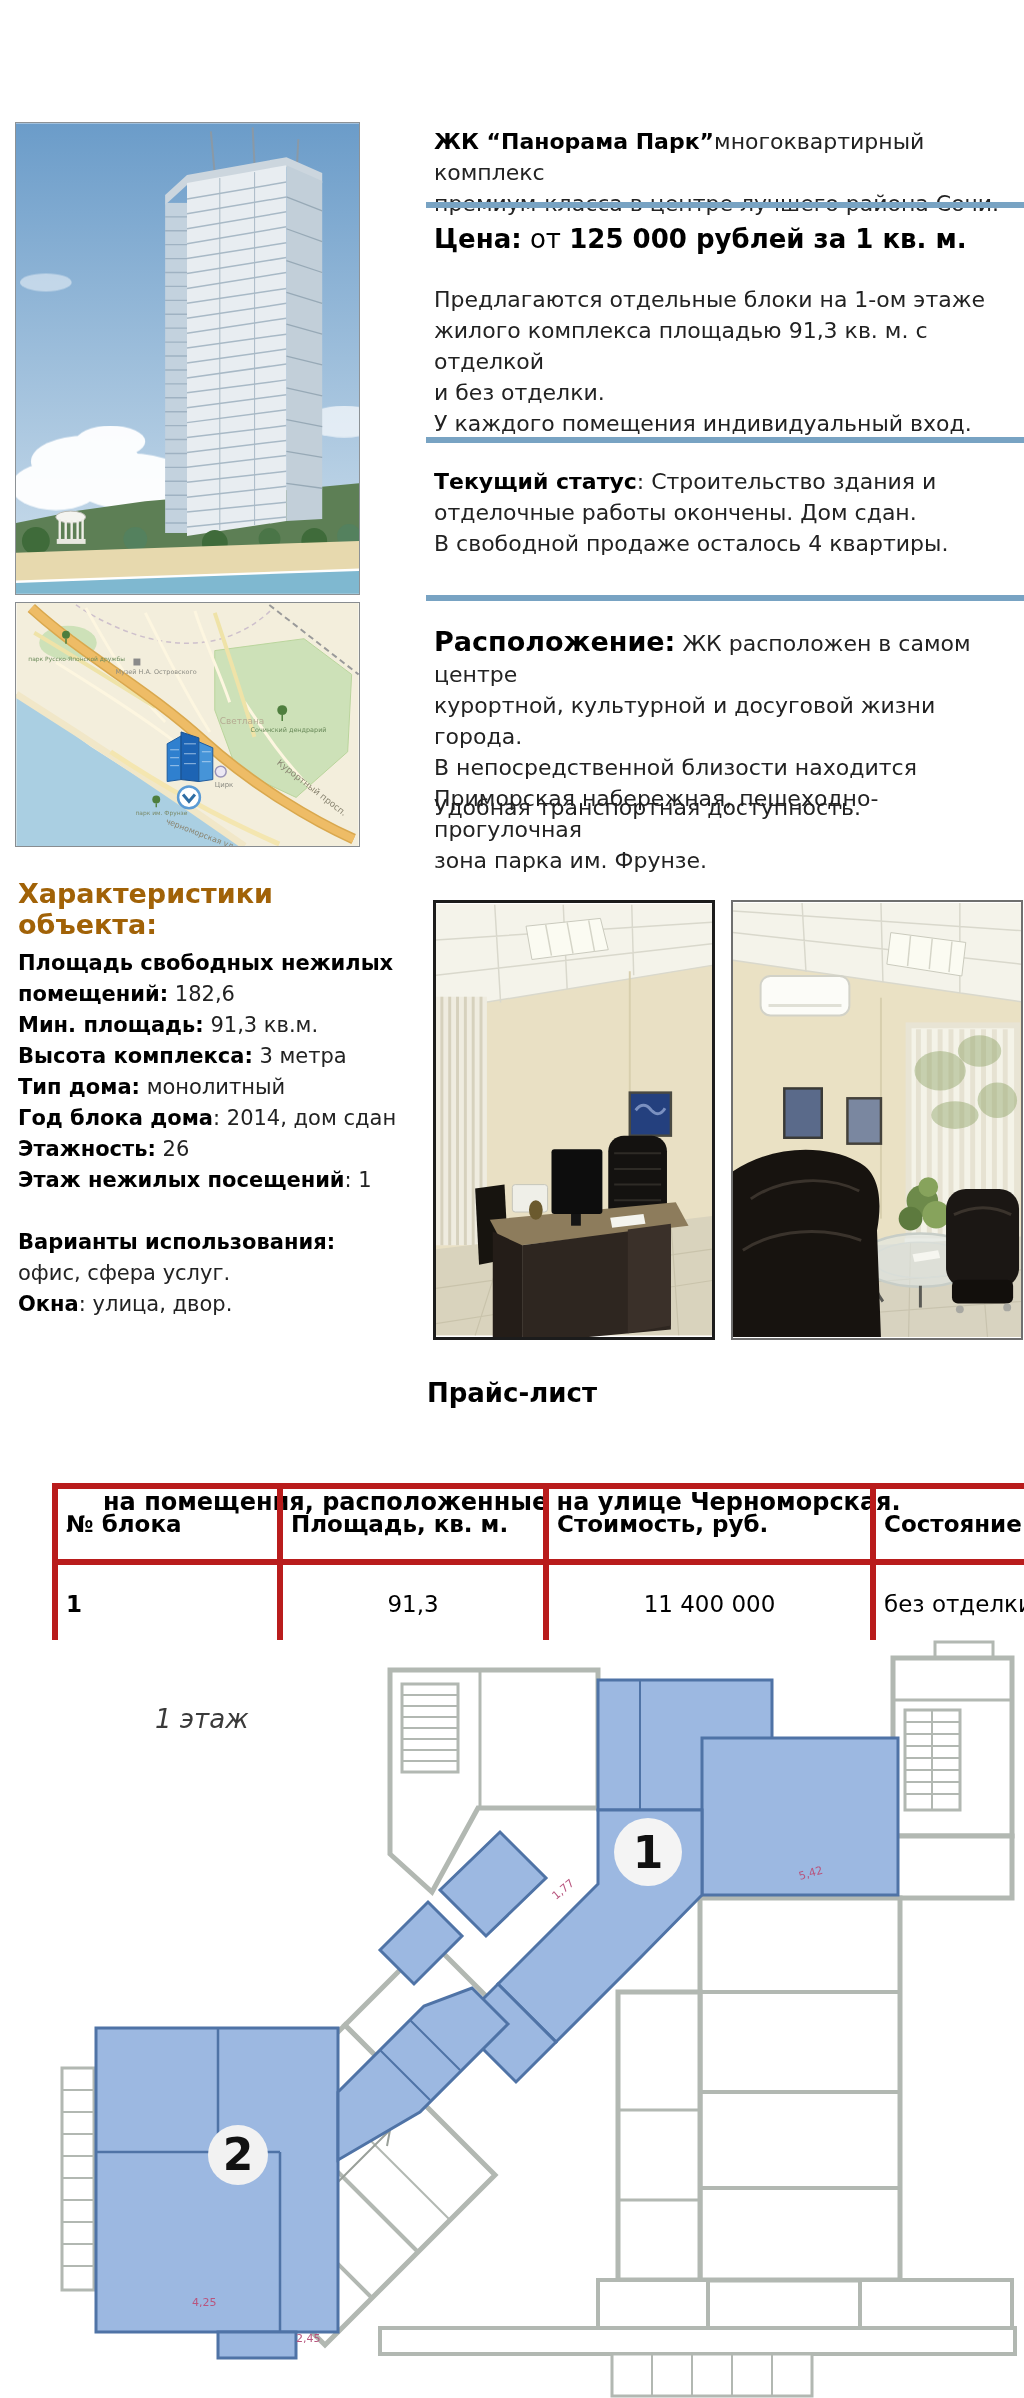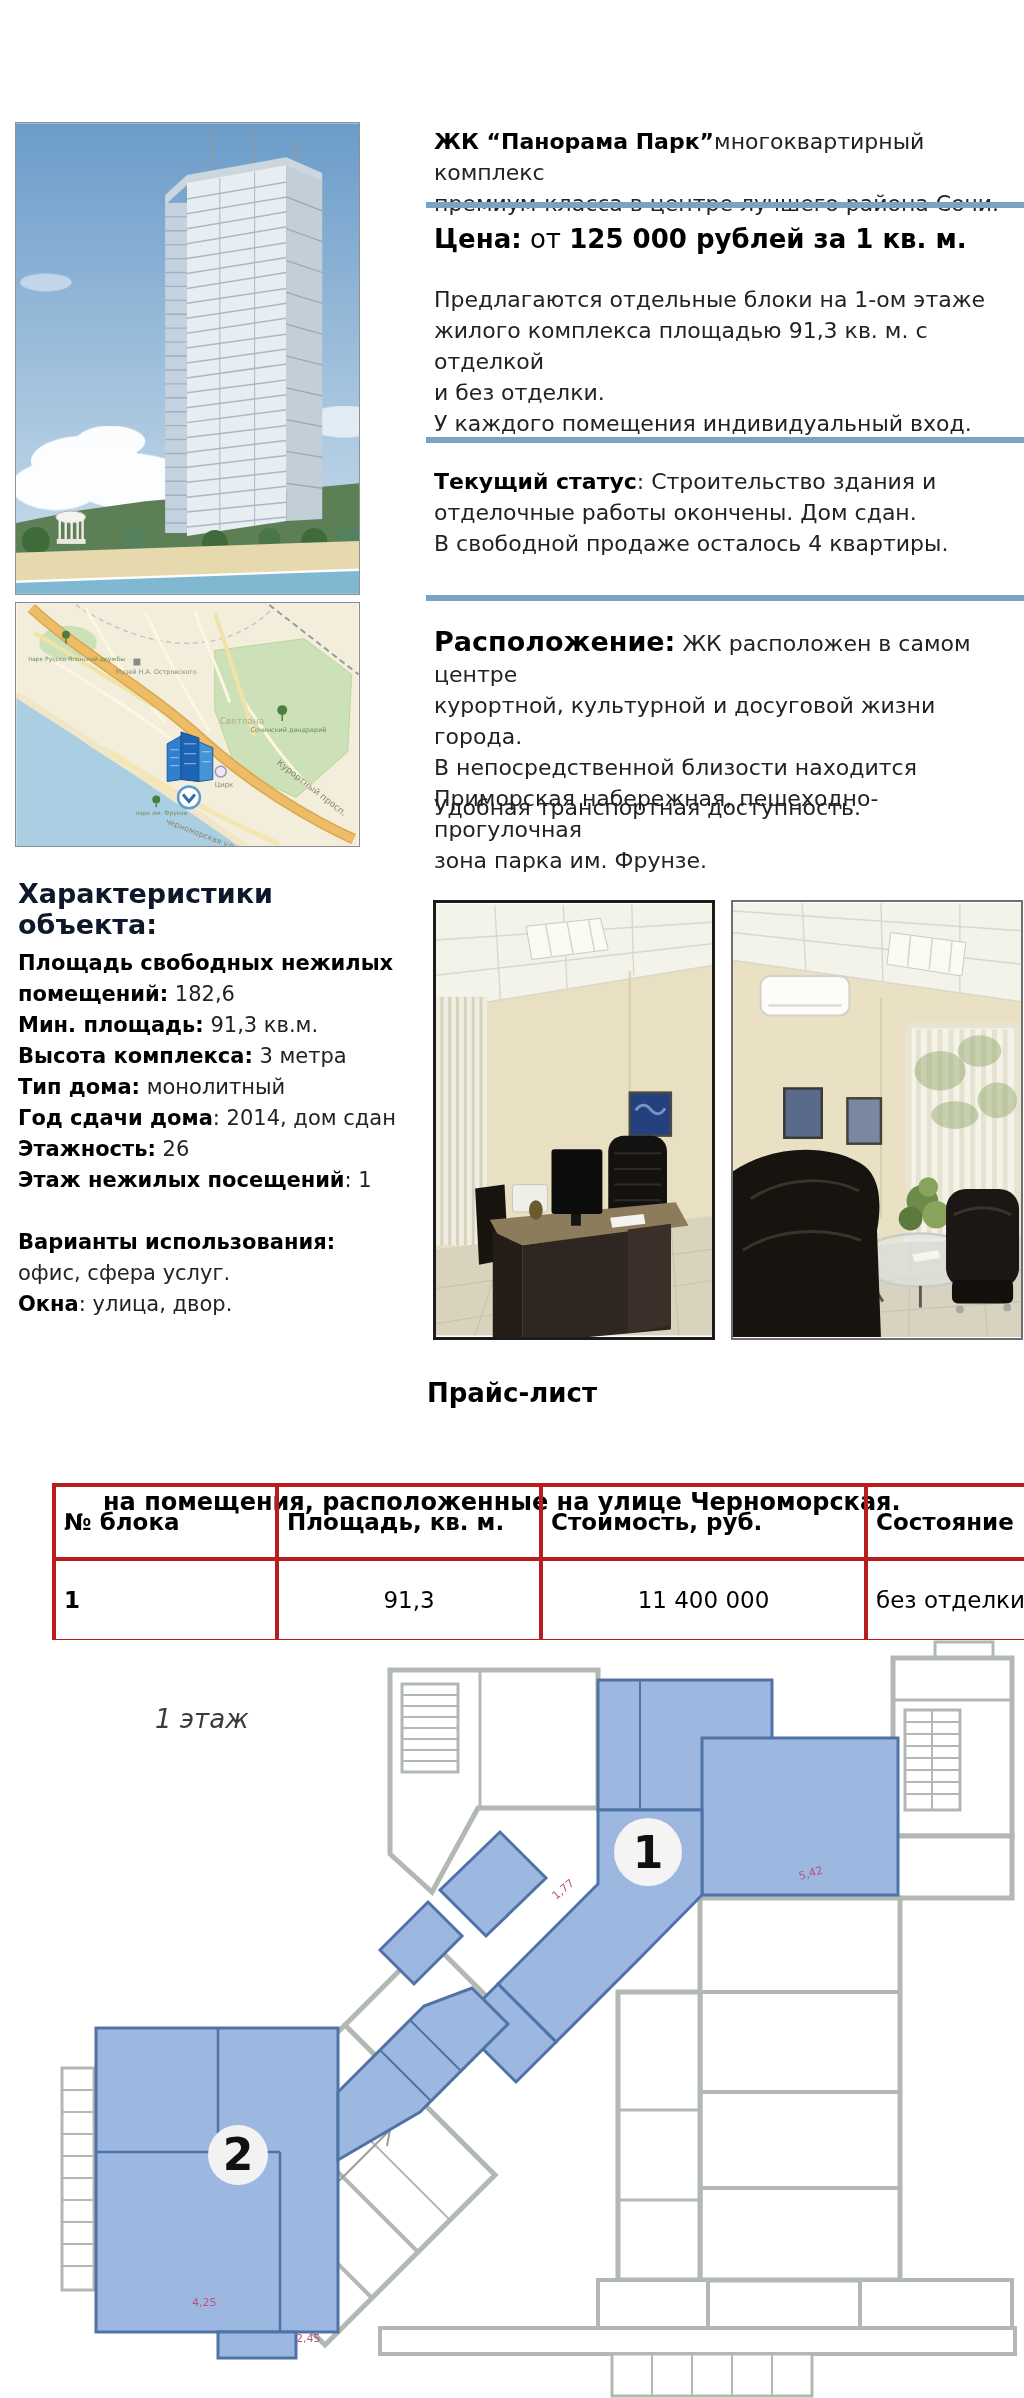--- a/index.html
+++ b/index.html
@@ -18,32 +18,32 @@
   .offer{top:284px;}
   .status{top:466px;}
   .location{top:626px;}
   .loc-label{font-size:27px;font-weight:bold;color:#000;}
   .note{top:792px;}
   b{color:#000;}
   
   .building-photo{left:15px;top:122px;width:345px;height:473px;border:1px solid #8d9296;}
   .map-image{left:15px;top:602px;width:345px;height:245px;border:1px solid #888c90;}
   
-  .char-heading{left:18px;top:878px;width:400px;font-size:27px;font-weight:bold;color:#0f172a;}
+  .char-heading{left:18px;top:878px;width:400px;font-size:27px;font-weight:bold;color:#a16207;}
   .char-list{left:18px;top:948px;width:382px;font-size:21px;line-height:31px;color:#222;}
   .char-usage{margin-top:31px;}
   
   .photo1{left:433px;top:900px;width:282px;height:440px;border:3px solid #1c1c1c;}
   .photo2{left:731px;top:900px;width:292px;height:440px;border:2px solid #6f6f6f;}
   
   .pl-title{left:0;top:1378px;width:1024px;text-align:center;font-size:26px;font-weight:bold;color:#000;}
   .pl-sub{left:103px;top:1440px;width:820px;font-size:24px;font-weight:bold;color:#000;margin-top:48px;}
   .pl-table{left:52px;top:1483px;border-collapse:collapse;table-layout:fixed;width:946px;
             font-size:23px;color:#000;border:3px solid #000;}
-  .pl-table th,.pl-table td{border:4px solid #b91c1c;padding:18px 8px;overflow:hidden;}
+  .pl-table th,.pl-table td{border:6px solid #b91c1c;padding:18px 8px;overflow:hidden;}
   .pl-table th{height:34px;text-align:left;font-weight:bold;}
   .pl-table td{height:42px;}
   .c-num{width:203px;} .c-area{width:244px;border-radius:17px;} .c-cost{width:305px;} .c-state{width:186px;}
   td.v-num{font-weight:bold;text-align:left;}
   td.v-area,td.v-cost{text-align:center;}
   td.v-state{text-align:left;}
   
   .floorplan{left:0;top:1640px;width:1024px;height:758px;}
   .plan-label{font-style:italic;font-size:26px;fill:#3a3a3a;}
   .dim{fill:#b8557e;font-size:11px;}
@@ -200,21 +200,21 @@
 зона парка им. Фрунзе.</span></div>
 
   <div class="abs rtext note">Удобная транспортная доступность.</div>
 
   <div class="abs char-heading">Характеристики объекта:</div>
   <div class="abs char-list">
     <div><b>Площадь свободных нежилых помещений:</b><span class="pre"> 182,6</span></div>
     <div><b>Мин. площадь:</b><span class="pre"> 91,3 кв.м.</span></div>
     <div><b>Высота комплекса:</b><span class="pre"> 3 метра</span></div>
     <div><b>Тип дома:</b><span class="pre"> монолитный</span></div>
-    <div><b>Год сдачи дома</b><span class="pre">: 2014, дом сдан</span></div>
+    <div><b>Год блока дома</b><span class="pre">: 2014, дом сдан</span></div>
     <div><b>Этажность:</b><span class="pre"> 26</span></div>
     <div><b>Этаж нежилых посещений</b><span class="pre">: 1</span></div>
     <div class="char-usage"><b>Варианты использования:</b></div>
     <div>офис, сфера услуг.</div>
     <div><b>Окна</b><span class="pre">: улица, двор.</span></div>
   </div>
 
   <svg class="abs photo1" viewBox="0 0 282 440">
     <rect x="0" y="0" width="282" height="440" fill="#e9e0c4"></rect>
     <polygon points="0,0 282,0 282,62 0,108" fill="#f4f3ea"></polygon>

